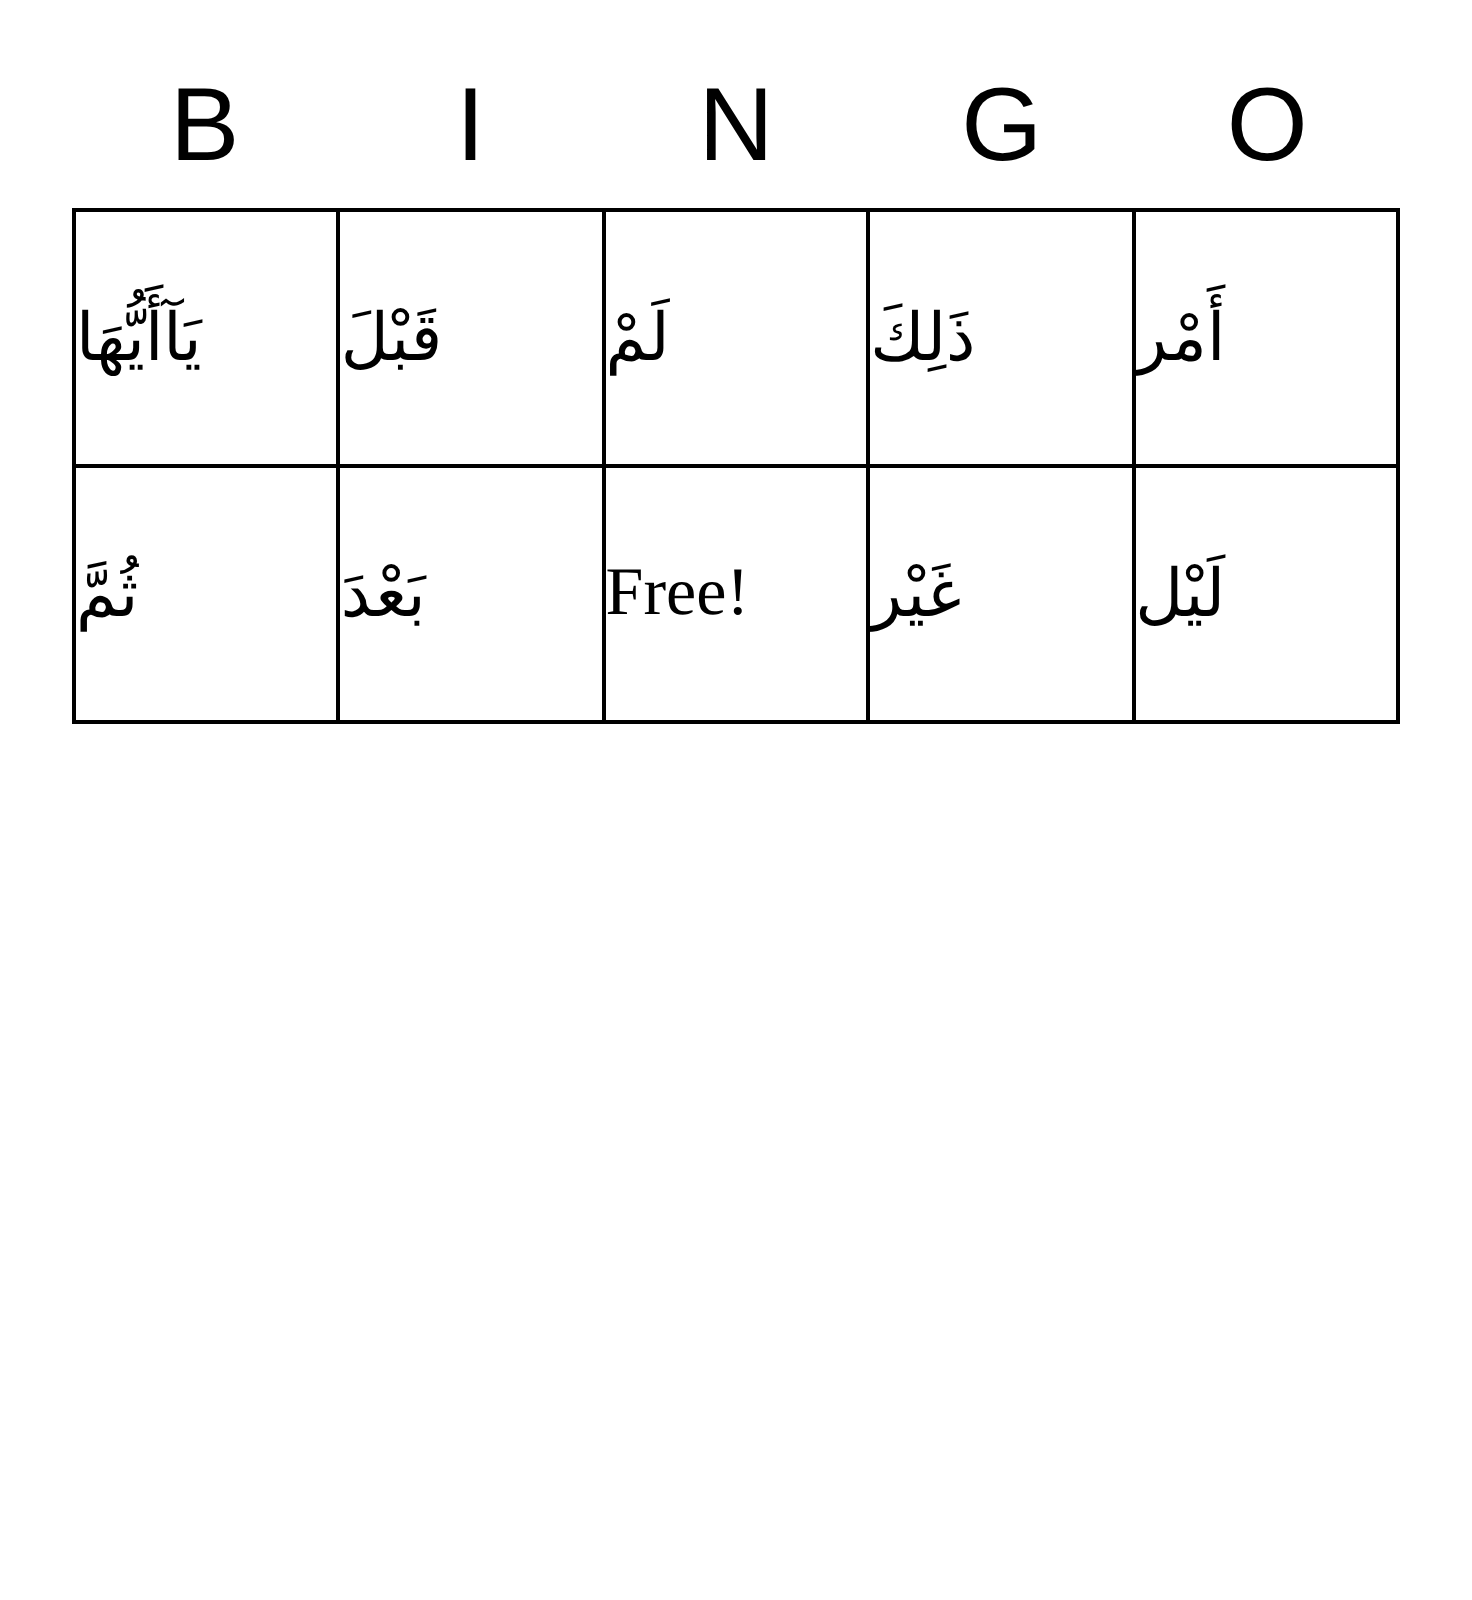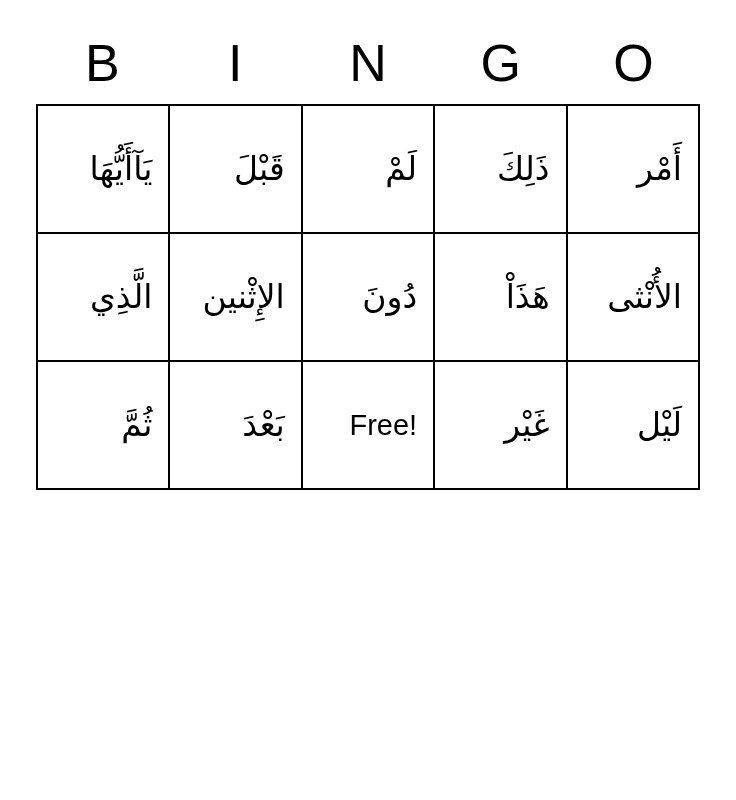--- a/index.html
+++ b/index.html
@@ -40,38 +40,38 @@
   .grid {
     margin-top: 6px;
     width: 100%;
     border-collapse: collapse;
     table-layout: fixed;
   }
   .grid td {
     border: 2px solid #000000;
     height: 128px;
     width: 20%;
-    text-align: right;
+    text-align: left;
     vertical-align: middle;
-    padding: 2px 16px;
+    padding: 2px 0;
     box-sizing: border-box;
   }
   .cell-text {
     display: block;
     font-family: "DejaVu Sans", sans-serif;
     font-size: 33px;
     line-height: 1.25;
     direction: rtl;
     unicode-bidi: isolate;
     word-break: break-word;
     color: #000000;
   }
   .cell-free .cell-text {
-    font-family: Liberation Sans, sans-serif;
-    font-size: 29px;
+    font-family: Liberation Serif, serif;
+    font-size: 34px;
     direction: ltr;
   }
 </style>
 </head>
 <body>
 
 <div class="bingo-sheet">
 
   <div class="header-row">
     <div class="header-cell">B</div>
@@ -95,37 +95,20 @@
           </td>
         <td>
             <span class="cell-text">ذَلِكَ</span>
           </td>
         <td>
             <span class="cell-text">أَمْر</span>
           </td>
       </tr>
       <tr>
         <td>
-            <span class="cell-text">الَّذِي</span>
-          </td>
-        <td>
-            <span class="cell-text">الإِثْنين</span>
-          </td>
-        <td>
-            <span class="cell-text">دُونَ</span>
-          </td>
-        <td>
-            <span class="cell-text">هَذَاْ</span>
-          </td>
-        <td>
-            <span class="cell-text">الأُنْثى</span>
-          </td>
-      </tr>
-      <tr>
-        <td>
             <span class="cell-text">ثُمَّ</span>
           </td>
         <td>
             <span class="cell-text">بَعْدَ</span>
           </td>
         <td class="cell-free">
             <span class="cell-text">Free!</span>
           </td>
         <td>
             <span class="cell-text">غَيْر</span>

